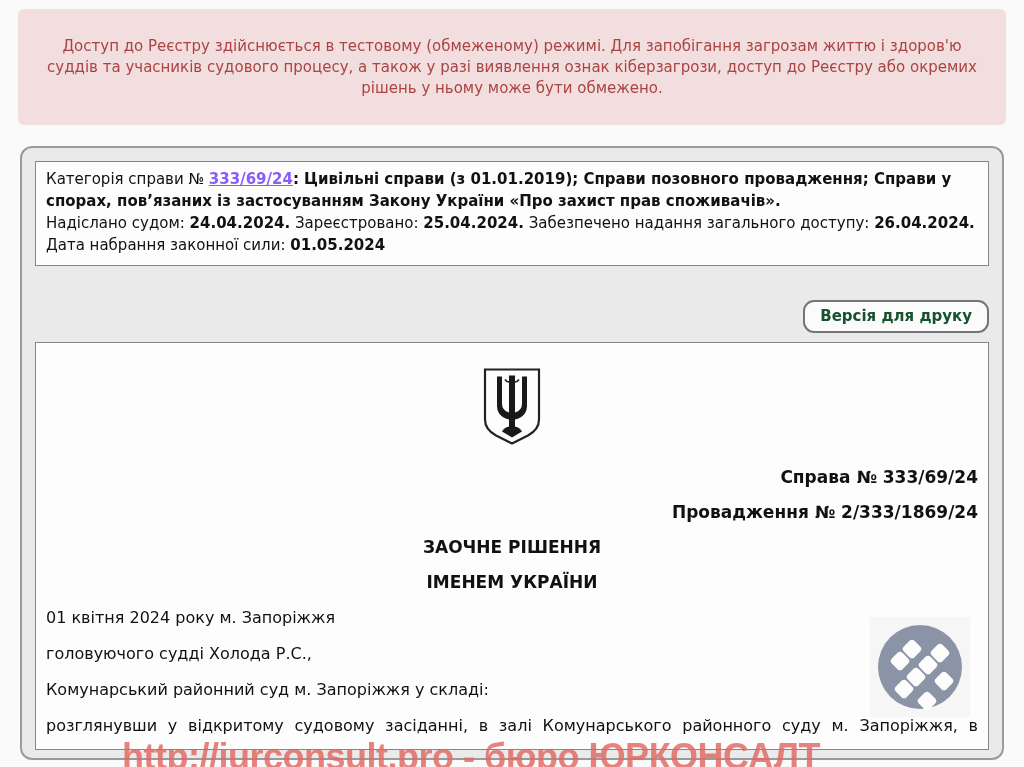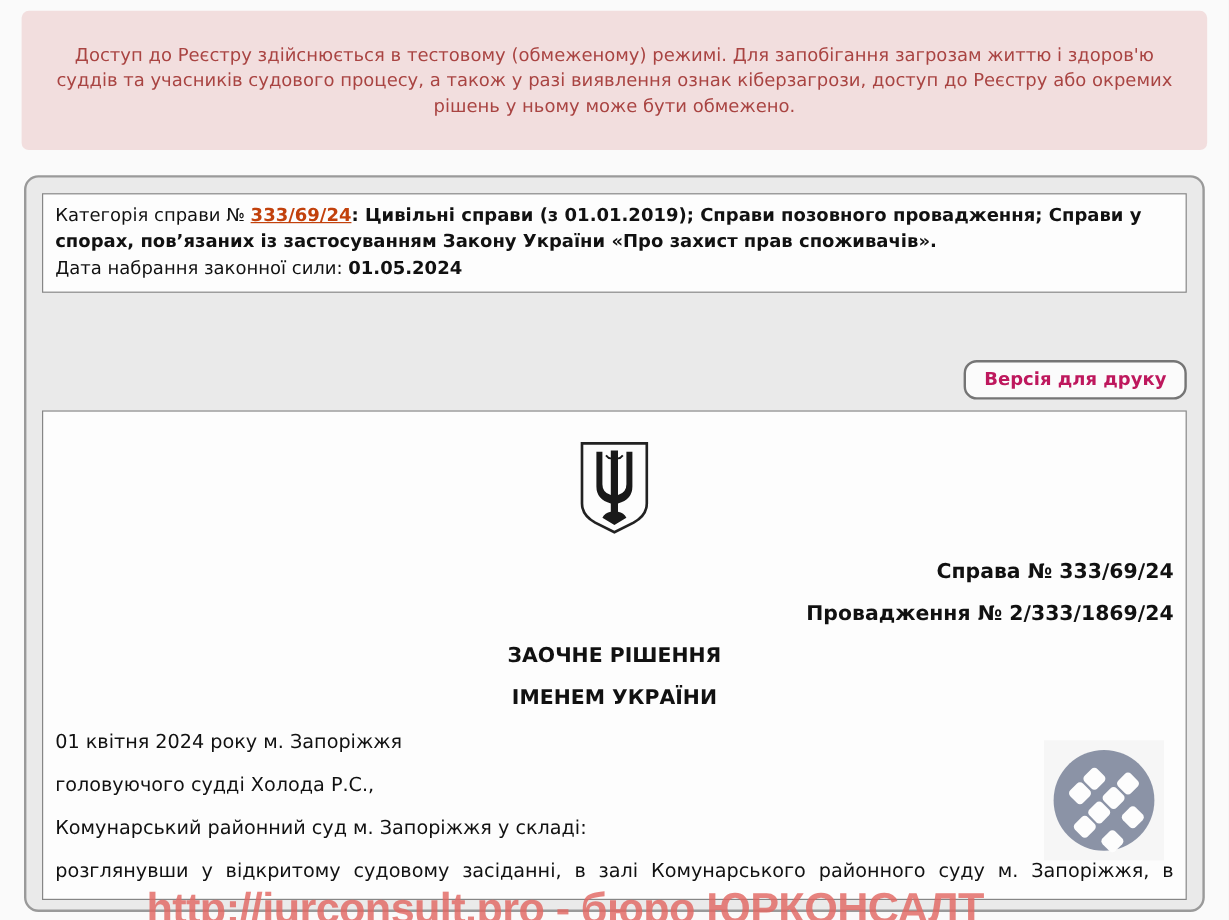--- a/index.html
+++ b/index.html
@@ -40,38 +40,38 @@
     position: absolute; left: 13px; top: 13px;
     width: 954px;
     background: #fdfdfd;
     border: 1px solid #868686;
     padding: 6px 10px 9px;
     font-size: 15px; line-height: 22px;
   }
   .info-box p { margin: 0; }
   .info-box b { font-weight: bold; }
   .case-link {
-    color: #c2410c;
+    color: #8b5cf6;
     font-weight: bold;
     text-decoration: underline;
     cursor: pointer;
   }
 
   
   .print-row {
     position: absolute; top: 152px; right: 13px;
   }
   .print-button {
     background: #fbfbfb;
     border: 2px solid #757575;
     border-radius: 11px;
     font-family: "DejaVu Sans", sans-serif;
     font-weight: bold;
     font-size: 15px;
-    color: #be185d;
+    color: #14532d;
     padding: 5px 15px 6px;
     cursor: pointer;
   }
 
   
   .doc-box {
     position: absolute; left: 13px; top: 194px;
     width: 954px; height: 408px;
     background: #fdfdfd;
     border: 1px solid #868686;
@@ -112,20 +112,21 @@
 <body>
 
 <div class="banner">
   <span>Доступ до Реєстру здійснюється в тестовому (обмеженому) режимі. Для запобігання загрозам життю і здоров'ю суддів та учасників судового процесу, а також у разі виявлення ознак кіберзагрози, доступ до Реєстру або окремих рішень у ньому може бути обмежено.</span>
 </div>
 
 <div class="container">
 
   <div class="info-box">
     <p><span>Категорія справи № </span><a class="case-link">333/69/24</a><b>: Цивільні справи (з 01.01.2019); Справи позовного провадження; Справи у спорах, пов’язаних із застосуванням Закону України «Про захист прав споживачів».</b></p>
+    <p><span>Надіслано судом: </span><b>24.04.2024.</b><span> Зареєстровано: </span><b>25.04.2024.</b><span> Забезпечено надання загального доступу: </span><b>26.04.2024.</b></p>
     <p><span>Дата набрання законної сили: </span><b>01.05.2024</b></p>
   </div>
 
   <div class="print-row">
     <button class="print-button">Версія для друку</button>
   </div>
 
   <div class="doc-box" style="position:absolute;">
     <div class="trident-wrap">
       <svg width="58" height="79" viewBox="0 0 58 78">

